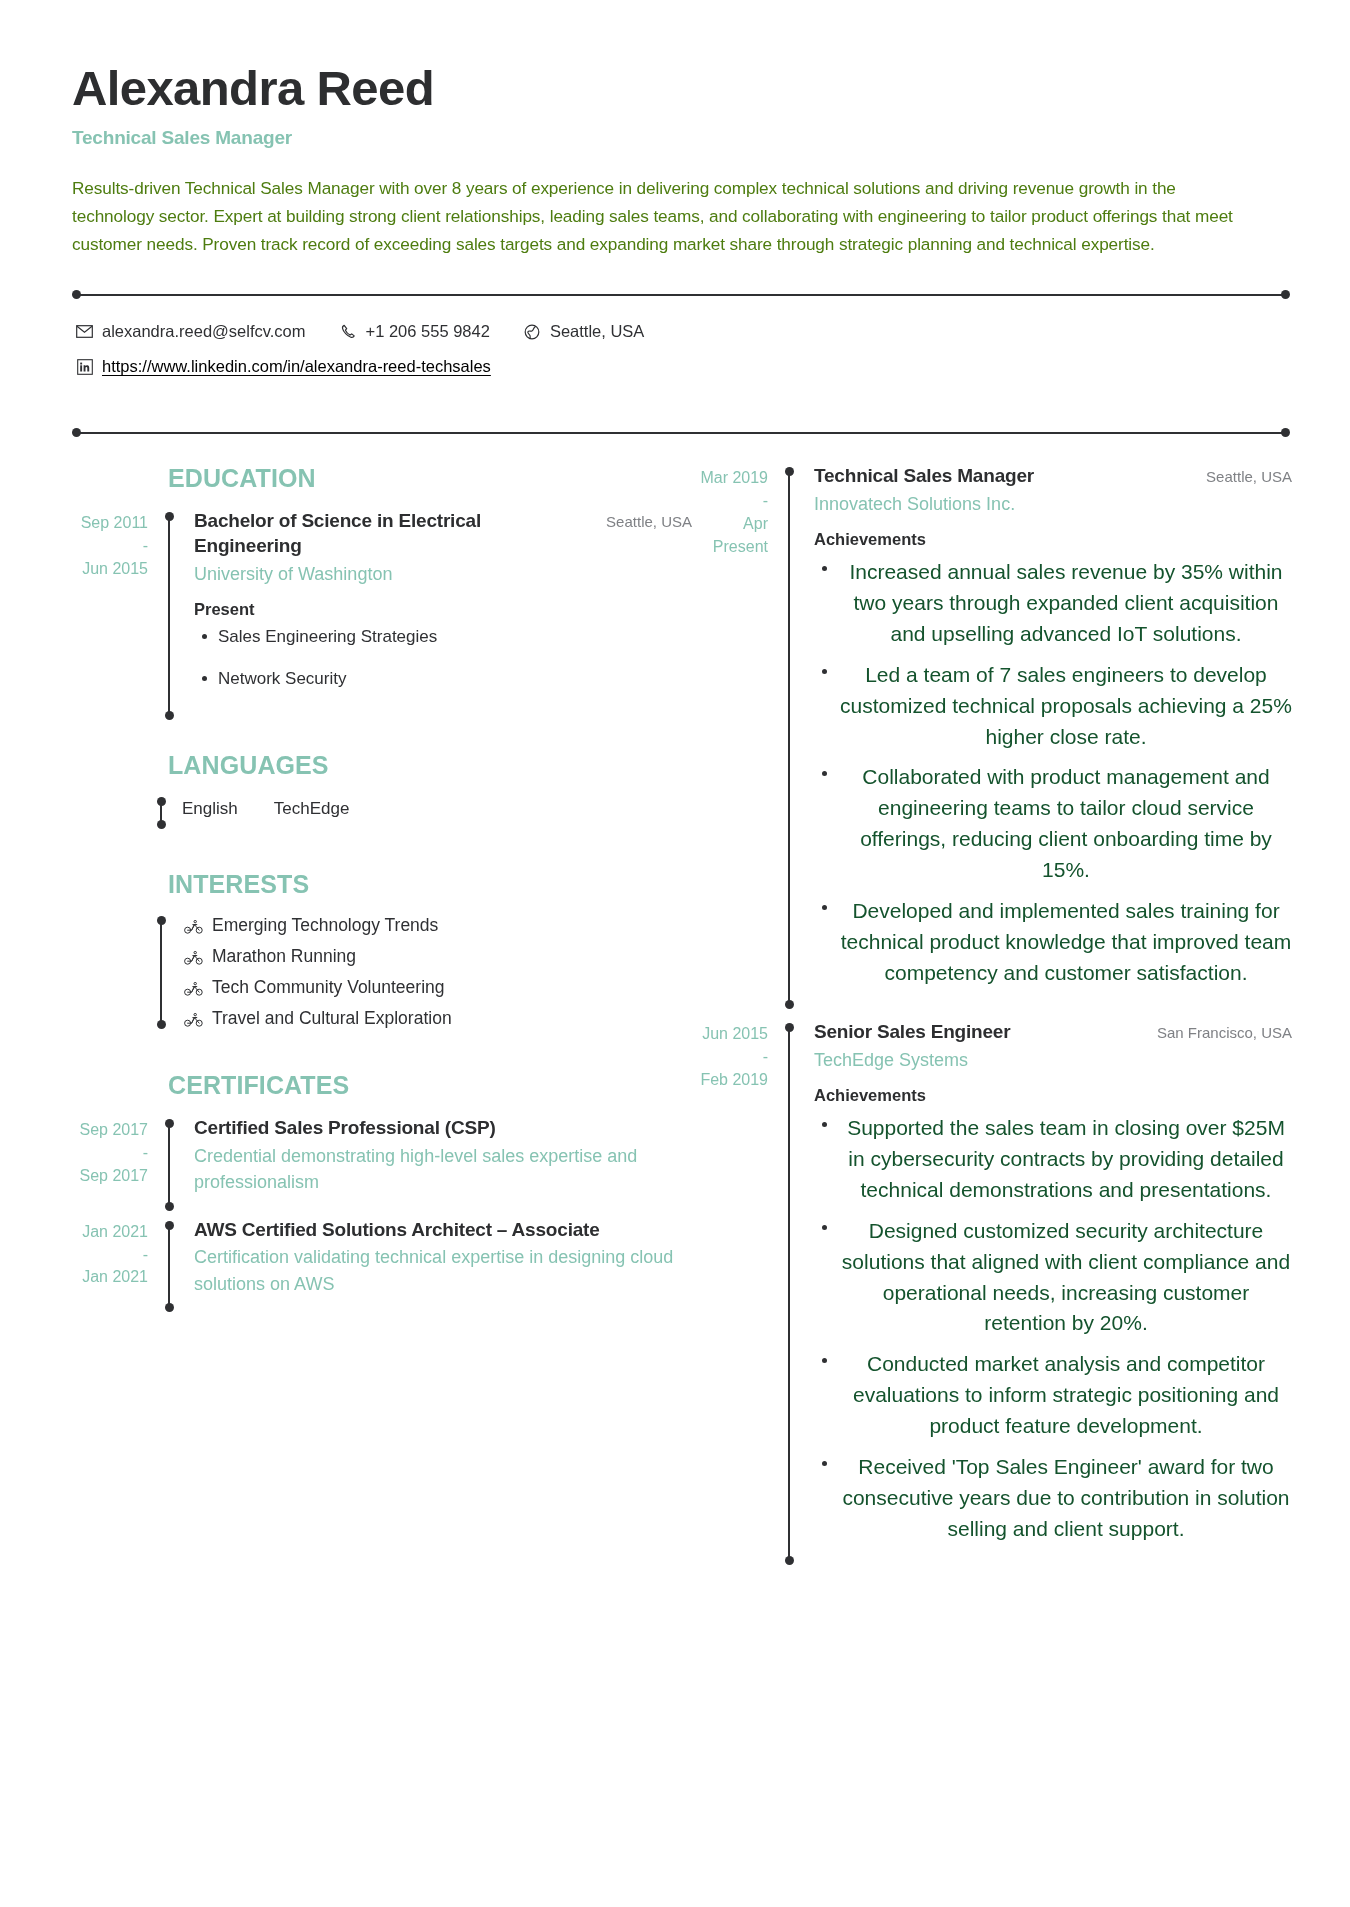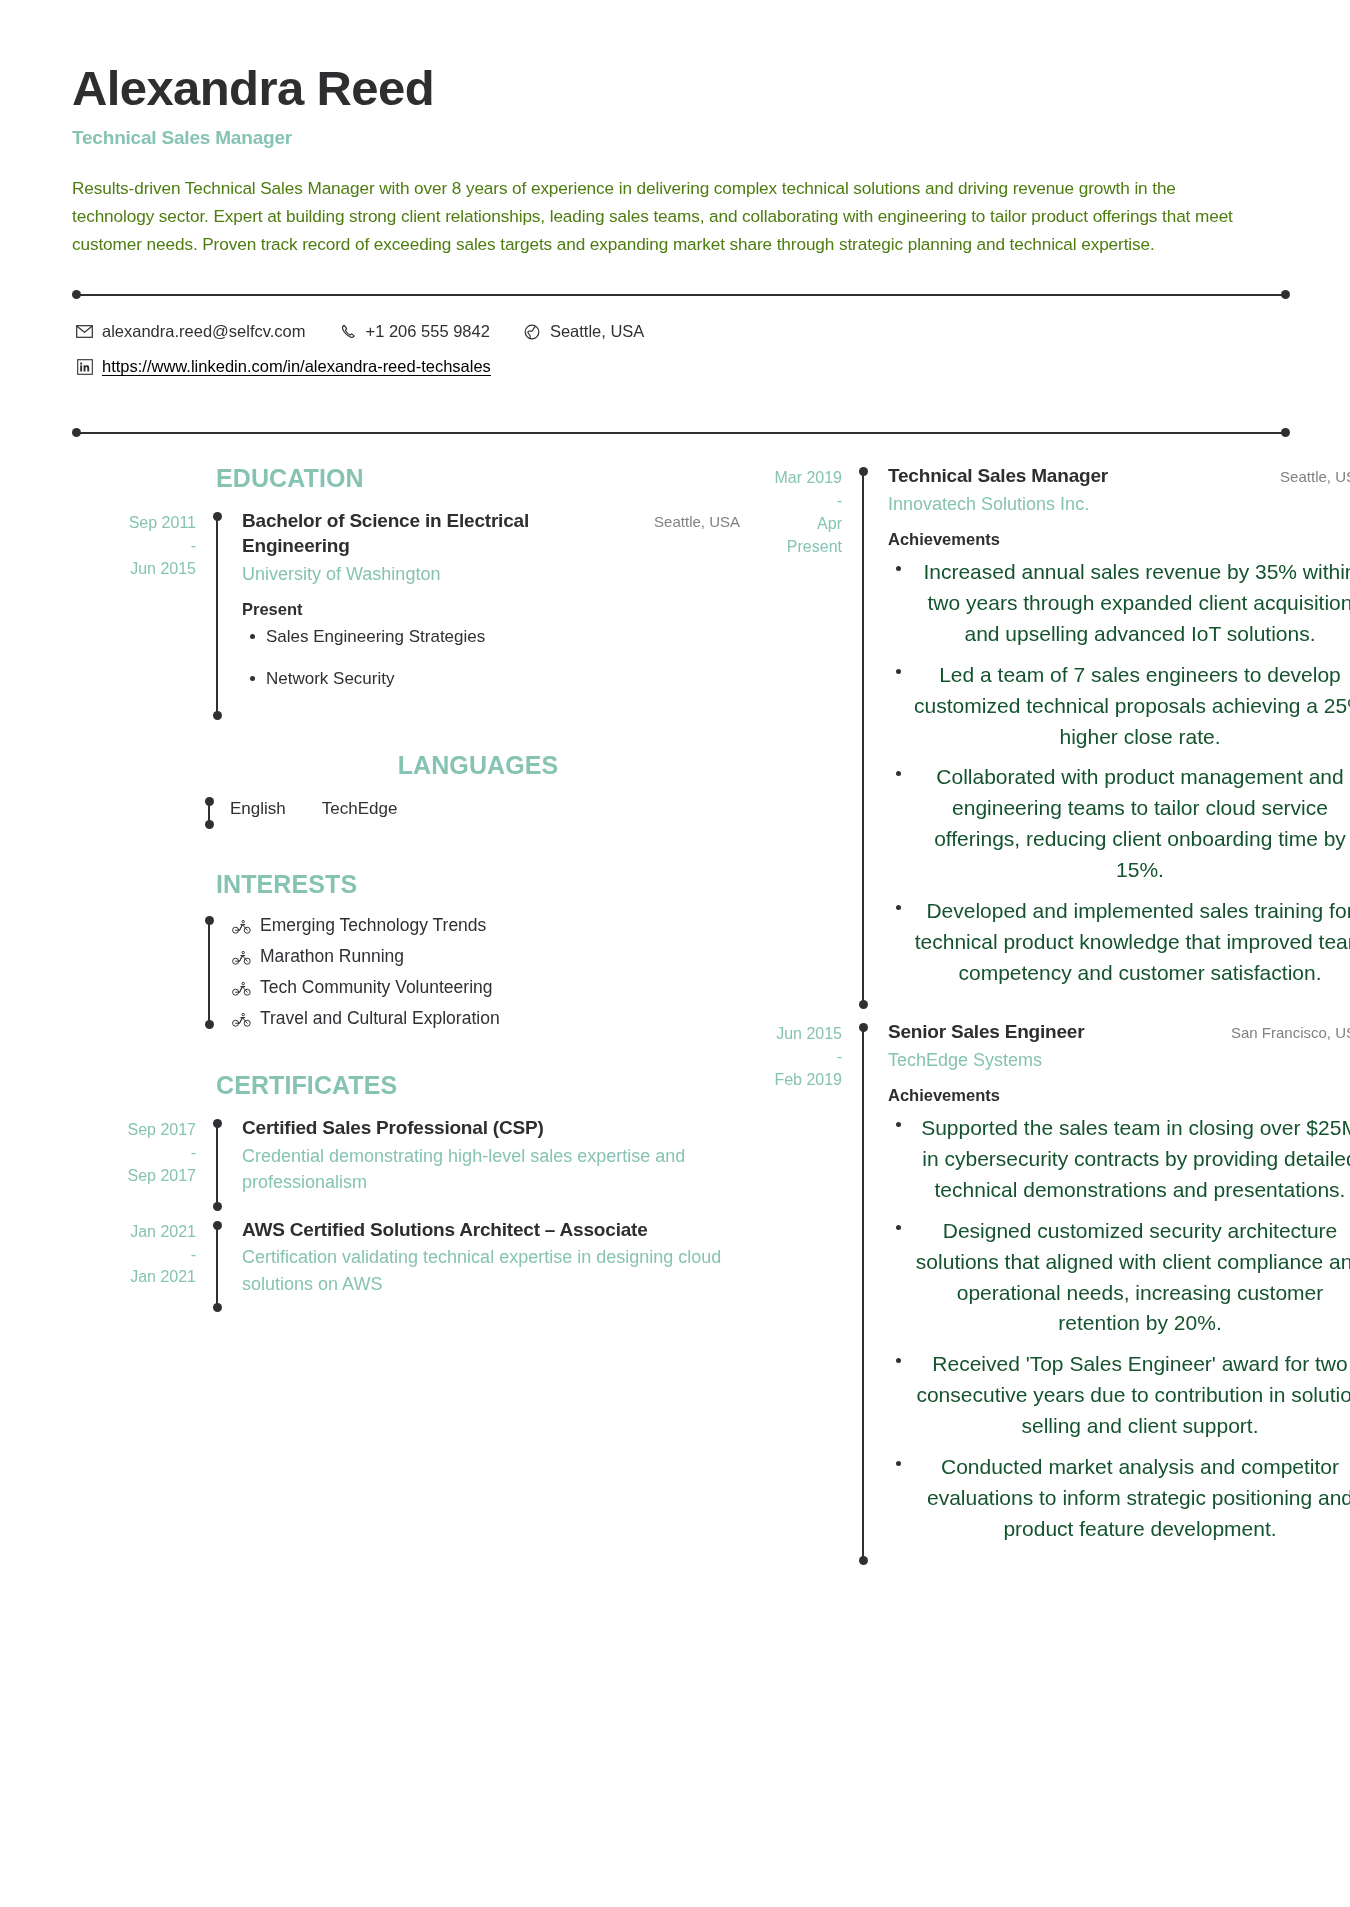--- a/index.html
+++ b/index.html
@@ -36,21 +36,21 @@
 
   .contact-rows { padding:22px 4px 20px 4px; }
   .contact-line { display:flex; align-items:center; gap:34px; margin-bottom:16px; }
   .contact-line:last-child { margin-bottom:0; }
   .citem { display:flex; align-items:center; gap:9px; font-size:16.5px; color:#2f3033; }
   .citem .ico { width:17px; height:17px; flex:0 0 17px; display:flex; align-items:center; justify-content:center; }
   .citem .ico svg { display:block; }
   .citem a, .citem .link { color:#000000; text-decoration:underline; text-underline-offset:3px; }
 
   
-  .columns { display:flex; gap:26px; padding-top:26px;margin-left:48px; }
+  .columns { display:flex; padding-top:26px; }
   .col-left { width:620px; flex:0 0 620px; }
   .col-right { width:600px; flex:0 0 600px; }
 
   .sec-title {
     font-size:25px; font-weight:bold; color:#86c3b2;
     letter-spacing:0.1px; margin:0 0 16px 96px;
   }
   .sec-title.right { margin-left:110px; }
   .sec-block { margin-bottom:34px; }
 
@@ -213,21 +213,21 @@
             <div class="courses">
               <ul>
                 <li>Sales Engineering Strategies</li>
                 <li>Network Security</li>
               </ul>
             </div>
           </div>
         </div>
       </div>
 
-      <div class="sec-block" style="margin-bottom:40px;text-align:center;">
+      <div class="sec-block" style="margin-bottom:40px;">
         <div class="sec-title">LANGUAGES</div>
         <div class="lang-row">
           <div class="lang-tl">
             <div class="cap top"></div>
             <div class="bar"></div>
             <div class="cap bot"></div>
           </div>
           <div class="lang-items">
             <span>English</span>
             <span>TechEdge</span>
@@ -377,22 +377,22 @@
           <div class="body">
             <div class="entry-head">
               <div class="e-title">Senior Sales Engineer</div>
               <div class="e-place">San Francisco, USA</div>
             </div>
             <div class="e-org">TechEdge Systems</div>
             <div class="sub-h">Achievements</div>
             <ul class="bullets">
               <li>Supported the sales team in closing over $25M in cybersecurity contracts by providing detailed technical demonstrations and presentations.</li>
               <li>Designed customized security architecture solutions that aligned with client compliance and operational needs, increasing customer retention by 20%.</li>
+              <li>Conducted market analysis and competitor evaluations to inform strategic positioning and product feature development.</li>
               <li>Received 'Top Sales Engineer' award for two consecutive years due to contribution in solution selling and client support.</li>
-              <li>Conducted market analysis and competitor evaluations to inform strategic positioning and product feature development.</li>
             </ul>
           </div>
         </div>
 
       </div>
     </div>
 
   </div>
 </div>
 

